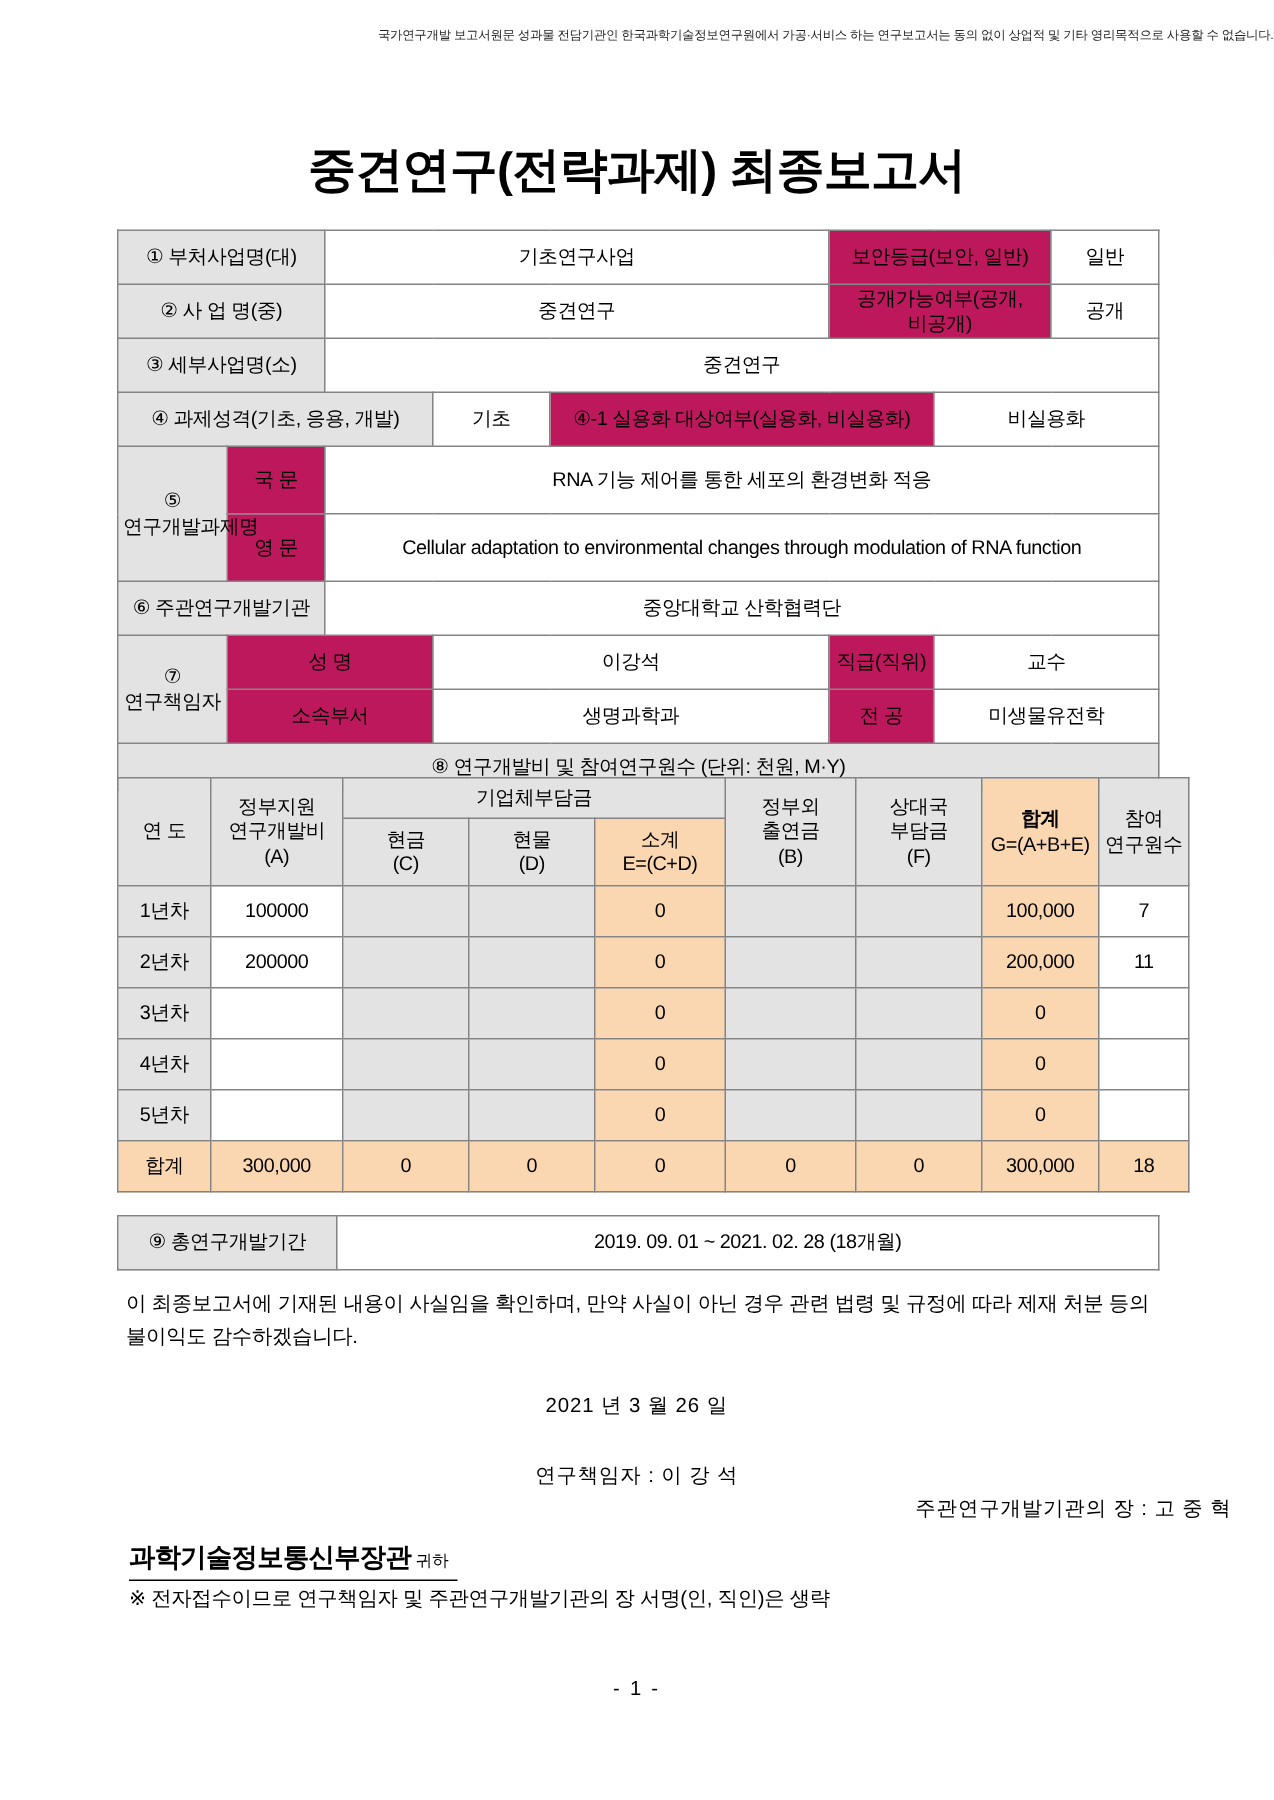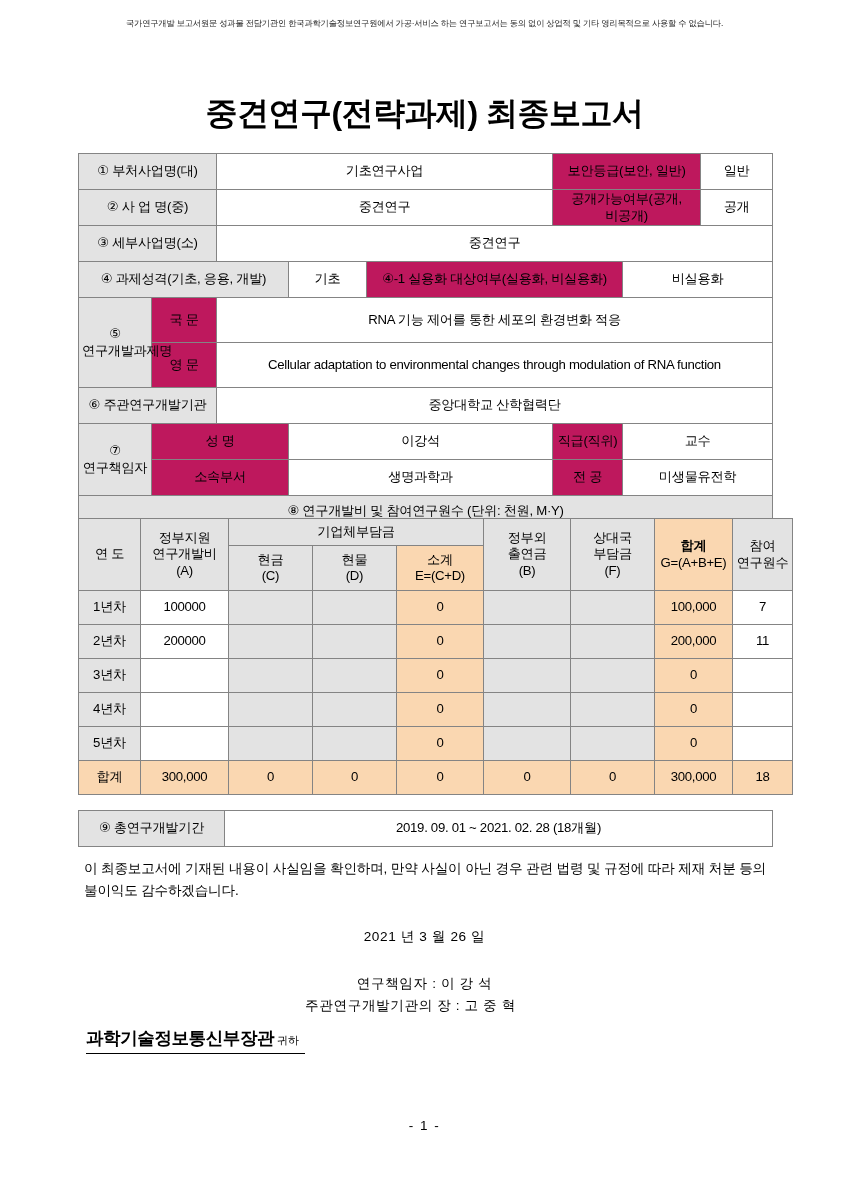--- a/index.html
+++ b/index.html
@@ -17,21 +17,21 @@
     background: #ffffff;
     margin: 0 auto;
     overflow: hidden;
     box-sizing: border-box;
   }
   .topnotice {
     position: absolute;
     top: 18px;
     left: 0;
     width: 849px;
-    text-align: center;
+    text-align: right;
     font-size: 8.3px;
     color: #222;
     letter-spacing: -0.2px;
     white-space: nowrap;
   }
   .doctitle {
     position: absolute;
     top: 92px;
     left: 0;
     width: 849px;
@@ -124,21 +124,21 @@
     text-align: center;
     font-size: 13.6px;
     letter-spacing: 0.6px;
     margin-top: 12px;
   }
   .sigline2 {
     position: absolute;
     top: 997px;
     left: 0;
     width: 821px;
-    text-align: center;
+    text-align: right;
     font-size: 13.6px;
     letter-spacing: 0.6px;
   }
   .ministry {
     position: absolute;
     left: 86px;
     top: 1026px;
     border-bottom: 1.4px solid #000;
     padding-bottom: 3px;
     padding-right: 6px;
@@ -395,16 +395,17 @@
   <div class="declaration">이 최종보고서에 기재된 내용이 사실임을 확인하며, 만약 사실이 아닌 경우 관련 법령 및 규정에 따라 제재 처분 등의 불이익도 감수하겠습니다.</div>
 
   <div class="sigdate">2021 년  3 월  26 일</div>
   <div class="sigline1">연구책임자 :  이 강 석</div>
   <div class="sigline2">주관연구개발기관의 장 :  고 중 혁</div>
 
   <div class="ministry">
     <span class="mname">과학기술정보통신부장관</span><span class="mto">귀하</span>
   </div>
 
+  <div class="note">※ 전자접수이므로 연구책임자 및 주관연구개발기관의 장 서명(인, 직인)은 생략</div>
 
   <div class="pagenum">- 1 -</div>
 
 </div>
 
 </body></html>

